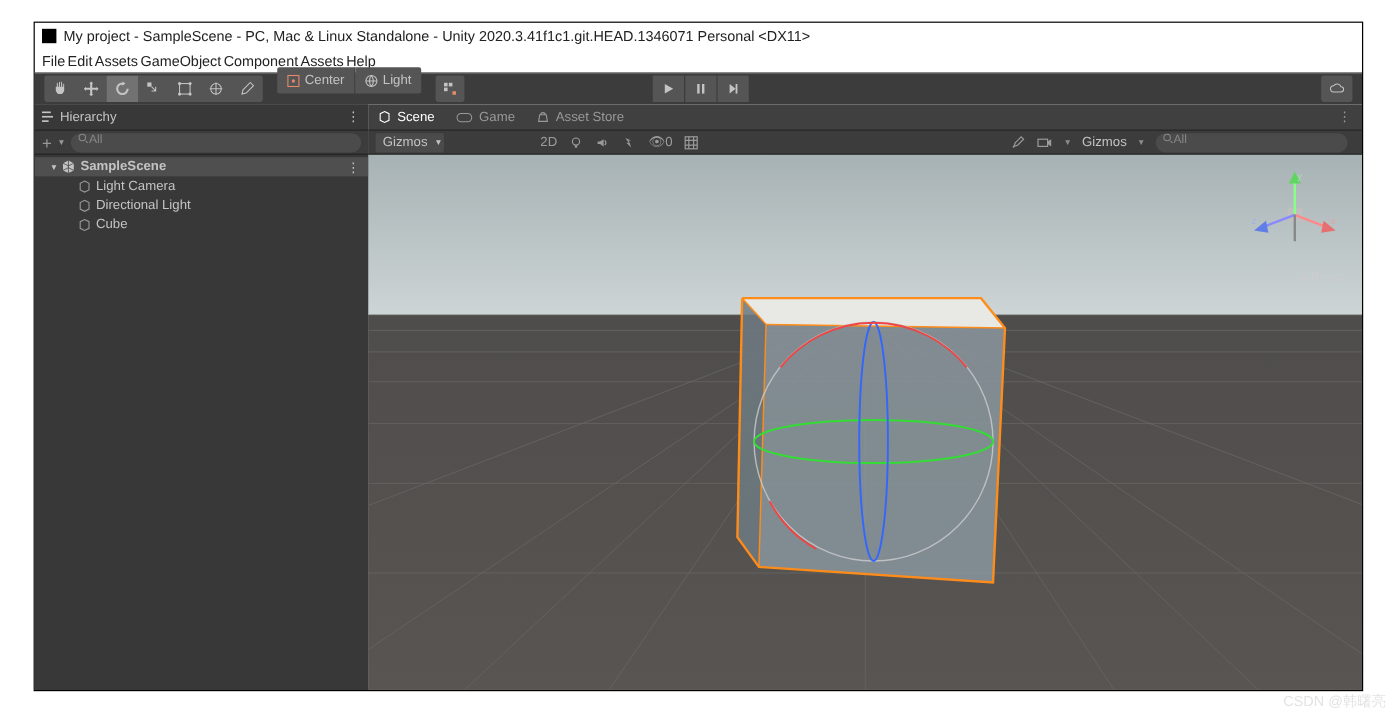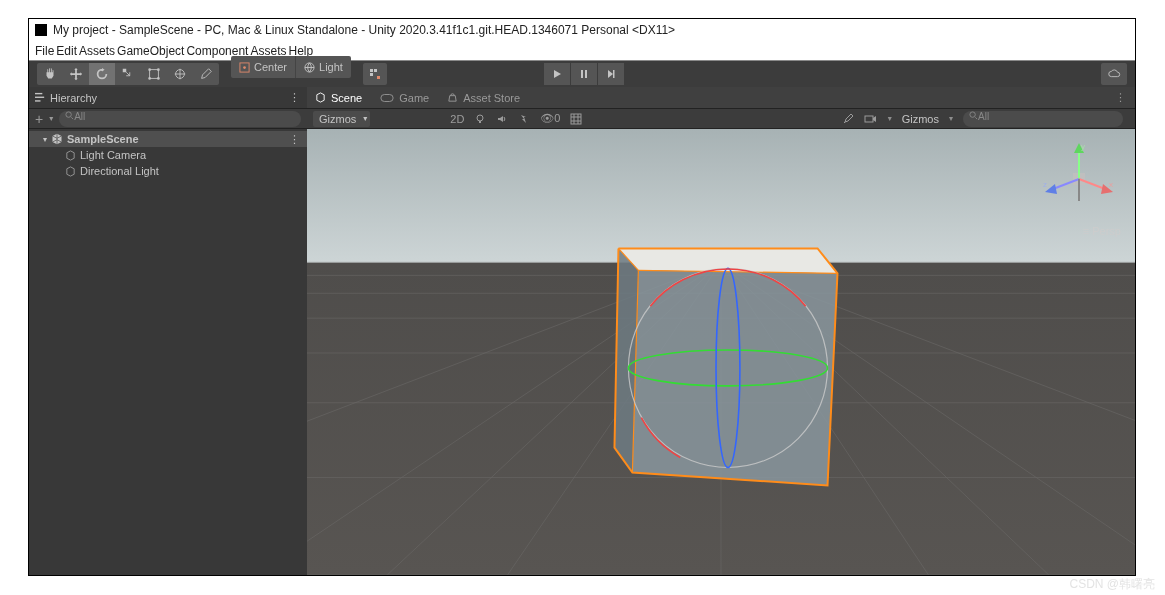--- a/index.html
+++ b/index.html
@@ -206,20 +206,26 @@
               <path d="M6 1l4 2v6l-4 2-4-2V3z" stroke="#999" fill="none"></path>
             </svg>
           <span>Light Camera</span>
         </div>
         <div class="tree-row indent1">
           <svg width="11" height="11" viewBox="0 0 12 12">
               <path d="M6 1l4 2v6l-4 2-4-2V3z" stroke="#999" fill="none"></path>
             </svg>
           <span>Directional Light</span>
         </div>
+        <div class="tree-row indent1">
+          <svg width="11" height="11" viewBox="0 0 12 12">
+              <path d="M6 1l4 2v6l-4 2-4-2V3z" stroke="#999" fill="none"></path>
+            </svg>
+          <span>Cube</span>
+        </div>
       </div>
     </div>
 
     <div class="scene-panel">
       <div class="scene-tabs">
         <div class="stab active">
           <svg width="11" height="11" viewBox="0 0 12 12">
               <path d="M6 1l4 2v6l-4 2-4-2V3z" stroke="#fff" fill="none"></path>
             </svg>
           <span>Scene</span>

